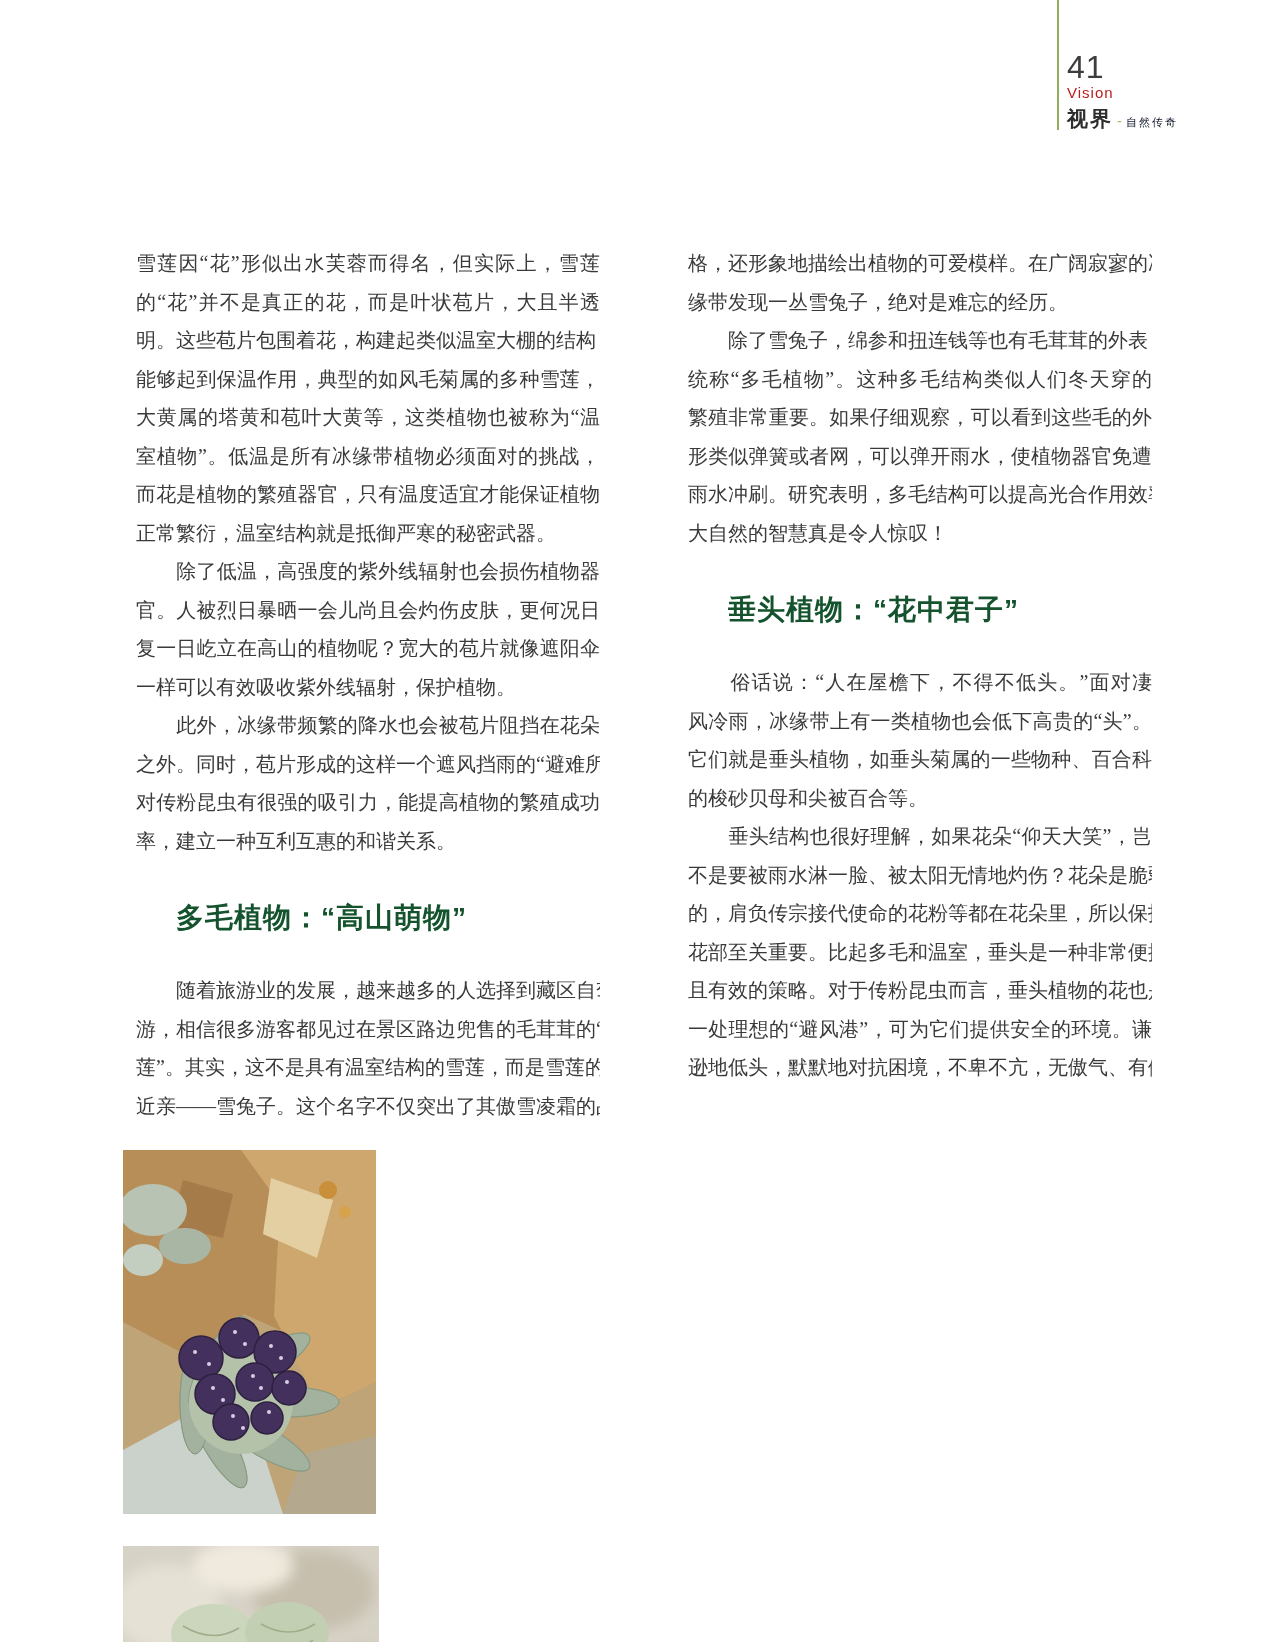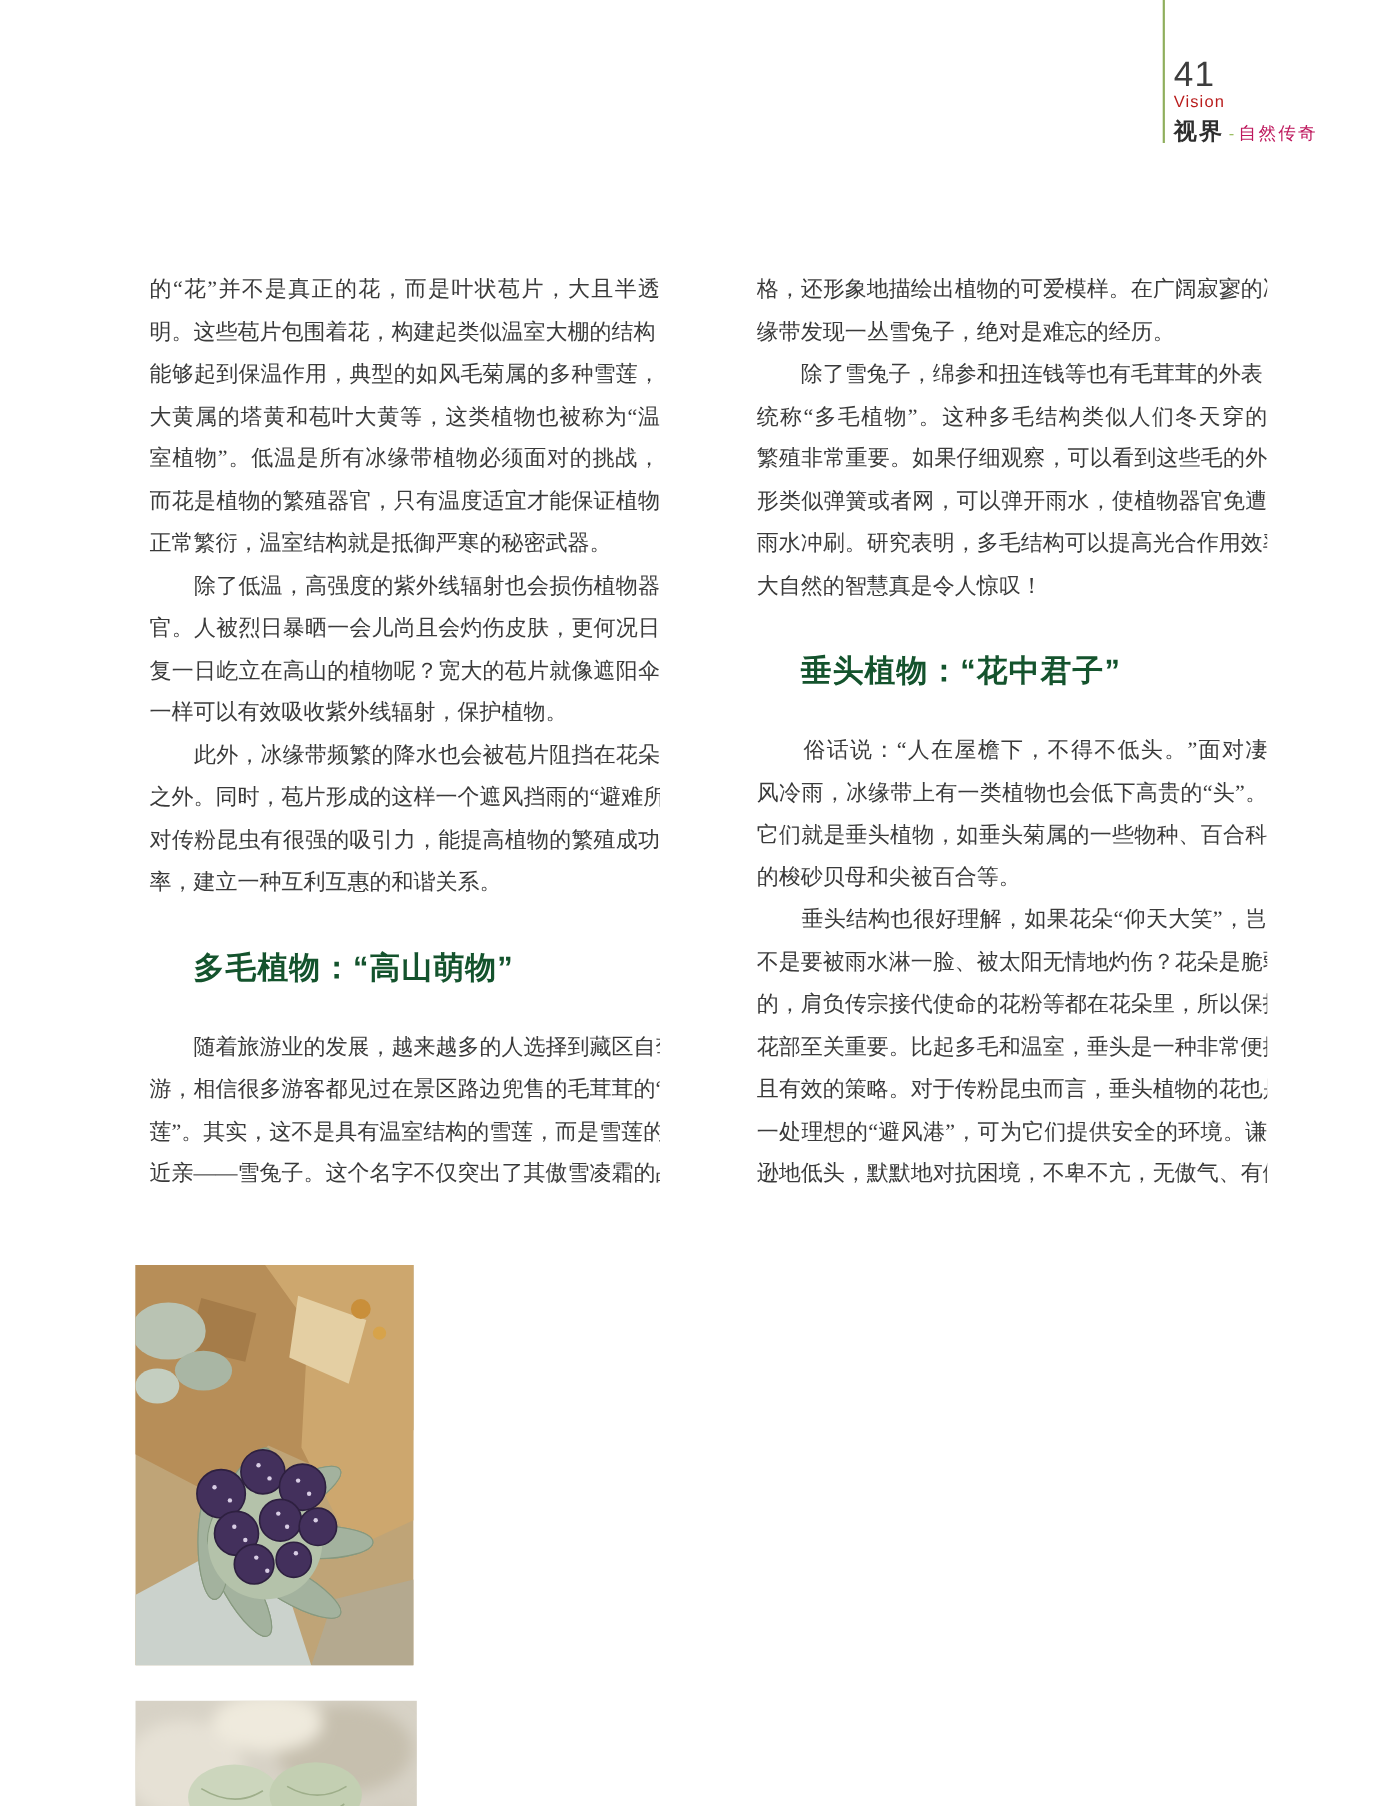--- a/index.html
+++ b/index.html
@@ -6,21 +6,21 @@
   .page{position:relative;width:1270px;height:1642px;background:#ffffff;overflow:hidden;
         font-family:"Liberation Serif","DejaVu Serif",serif;color:#3a3a3a;}
   
   .vrule{position:absolute;left:1057px;top:0;width:2px;height:130px;background:#8fae5c;}
   .pagehead{position:absolute;left:1067px;top:54px;font-family:"Liberation Sans","DejaVu Sans",sans-serif;}
   .pnum{font-size:32px;line-height:27px;color:#3d3d3d;letter-spacing:1px;}
   .pvision{font-size:15px;line-height:16px;margin-top:4px;color:#b91c1c;letter-spacing:1px;}
   .pzh{margin-top:4px;white-space:nowrap;}
   .pzh .zh{font-size:21px;font-weight:bold;color:#2e2e2e;letter-spacing:2px;}
   .pzh .dash{font-size:15px;color:#9cbf63;margin:0 4px;}
-  .pzh .sub{font-size:16px;color:#be185d;letter-spacing:2px;}
+  .pzh .sub{font-size:11px;color:#0f172a;letter-spacing:2px;}
   
   .col{position:absolute;top:244px;width:464px;}
   .col0{left:136px;}
   .col1{left:688px;}
   .line{height:38.5px;line-height:38.5px;font-size:20px;
         text-align:justify;text-align-last:justify;overflow:hidden;white-space:nowrap;}
   .line.last{text-align-last:left;}
   .heading{font-family:"Liberation Sans","DejaVu Sans",sans-serif;
            font-size:28px;line-height:32px;font-weight:bold;color:#14532d;
            margin:42px 0 37px 40px;letter-spacing:1px;}
@@ -42,20 +42,21 @@
     <div class="pnum">41</div>
     <div class="pvision">Vision</div>
     <div class="pzh">
       <span class="zh">视界</span><span class="dash">-</span><span class="sub">自然传奇</span>
     </div>
   </header>
 
   <main id="article">
       <div class="col col0">
         <div>
+          <div class="line">雪莲因“花”形似出水芙蓉而得名，但实际上，雪莲</div>
           <div class="line">的“花”并不是真正的花，而是叶状苞片，大且半透</div>
           <div class="line">明。这些苞片包围着花，构建起类似温室大棚的结构，</div>
           <div class="line">能够起到保温作用，典型的如风毛菊属的多种雪莲，</div>
           <div class="line">大黄属的塔黄和苞叶大黄等，这类植物也被称为“温</div>
           <div class="line">室植物”。低温是所有冰缘带植物必须面对的挑战，</div>
           <div class="line">而花是植物的繁殖器官，只有温度适宜才能保证植物</div>
           <div class="line last">正常繁衍，温室结构就是抵御严寒的秘密武器。</div>
         </div>
         <div>
           <div class="line">　　除了低温，高强度的紫外线辐射也会损伤植物器</div>

